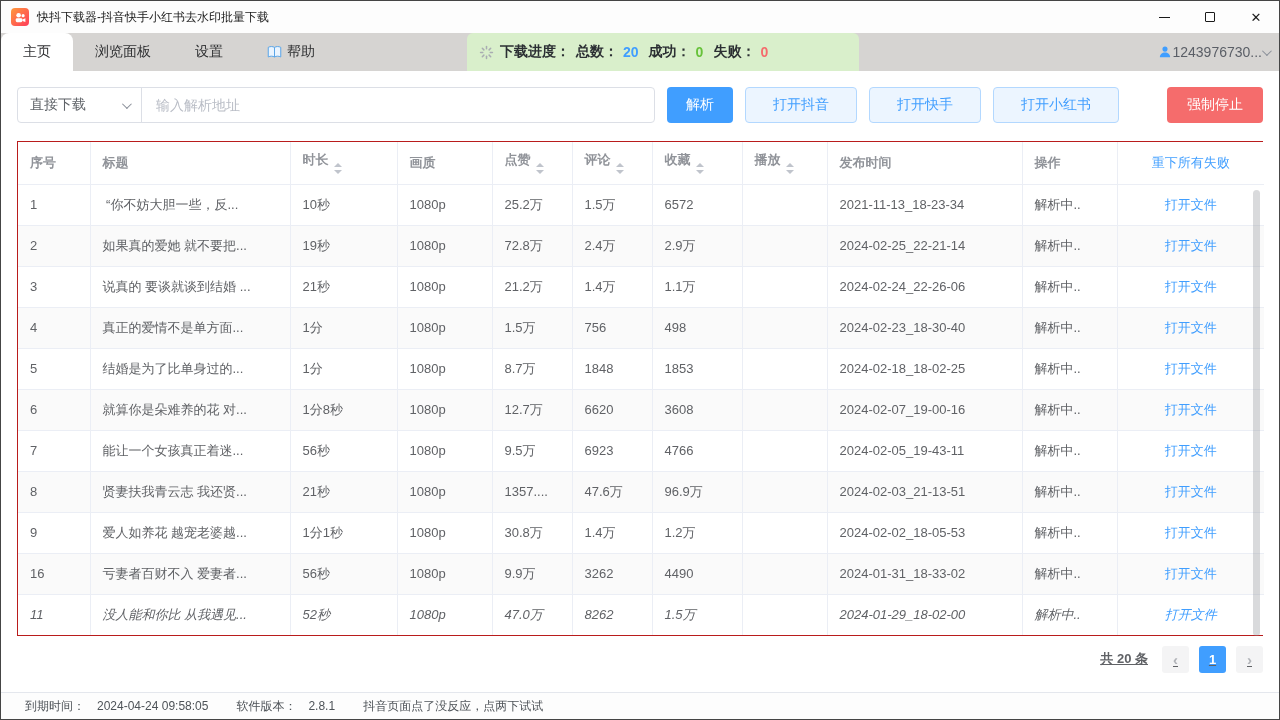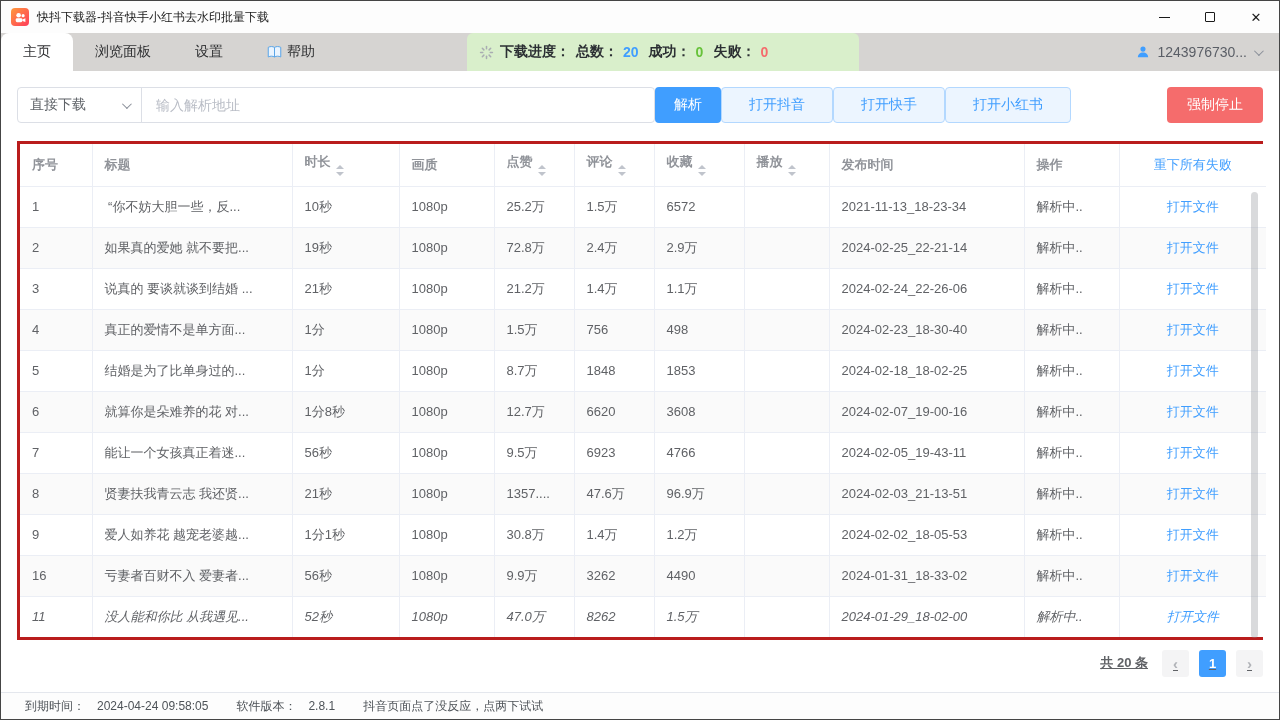--- a/index.html
+++ b/index.html
@@ -26,39 +26,39 @@
   .tabbar{ height:38px; flex:none; background:#d6d4d2; display:flex; align-items:stretch; }
   .tab{ display:flex; align-items:center; gap:5px; padding:0 22px; font-size:14px; color:#303133; }
   .tab.active{ background:#fff; border-radius:8px 8px 0 0; }
   .progress-pill{ margin-left:130px; width:392px; flex:none; background:#d9efcb; border-radius:6px 6px 0 0;
     display:flex; align-items:center; padding:0 12px; font-size:14px; font-weight:bold; color:#2b2f33; }
   .progress-pill .lbl{ margin-left:6px; }
   .progress-pill .val{ margin-left:5px; margin-right:4px; }
   .v-total{ color:#409eff; }
   .v-success{ color:#67c23a; }
   .v-fail{ color:#f56c6c; }
-  .user-area{ margin-left:auto; display:flex; align-items:center; gap:7px; padding-right:18px; font-size:14px; color:#5f6putCharAt368; color:#5a5e66; }
+  .user-area{ margin-left:auto; display:flex; align-items:center; padding-right:10px; font-size:14px; color:#5f6putCharAt368; color:#5a5e66; }
   .chev-down{ width:7px; height:7px; border-right:1.5px solid #8a8f99; border-bottom:1.5px solid #8a8f99;
     transform:rotate(45deg) translateY(-2px); display:inline-block; }
   
-  .toolbar{ display:flex; align-items:center; margin:16px 16px 18px 16px; flex:none; }
+  .toolbar{ display:flex; align-items:center; margin:16px 16px 18px 16px; gap:12px; flex:none; }
   .input-group{ width:638px; height:36px; border:1px solid #dcdfe6; border-radius:4px; background:#fff;
     display:flex; align-items:center; flex:none; }
   .mode-select{ width:124px; height:100%; display:flex; align-items:center; justify-content:space-between;
     padding:0 12px; border-right:1px solid #dcdfe6; color:#5f6368; font-size:14px; flex:none; }
   .url-input{ flex:1; min-width:0; height:100%; border:none; outline:none; background:transparent;
     font-size:14px; padding:0 14px; color:#606266; font-family:"Liberation Sans",sans-serif; }
   .url-input::placeholder{ color:#b9bdc6; }
   .btn{ height:36px; border-radius:4px; font-size:14px; display:flex; align-items:center; justify-content:center;
     border:1px solid transparent; white-space:nowrap; }
   .btn-primary{ background:#409eff; color:#fff; padding:0 18px; }
   .btn-plain{ background:#ecf5ff; color:#409eff; border-color:#b3d8ff; padding:0 27px; }
   .btn-danger{ background:#f56c6c; color:#fff; padding:0 19px; margin-left:auto; }
   
-  .table-card{ margin:0 16px; border:3px solid #b91c1c; position:relative; flex:none; background:#4c1d95; }
+  .table-card{ margin:0 16px; border:1px solid #b91c1c; position:relative; flex:none; background:#4c1d95; }
   table{ width:100%; border-collapse:collapse; table-layout:fixed; font-size:13px; }
   th{ height:42px; color:#909399; font-weight:bold; text-align:left; padding:0 12px;
     border-bottom:1px solid #ebeef5; border-right:1px solid #ebeef5; background:#fff; overflow:hidden; white-space:nowrap; }
   td{ height:41px; color:#606266; padding:0 12px; border-bottom:1px solid #ebeef5; border-right:1px solid #ebeef5;
     overflow:hidden; white-space:nowrap; background:#fff; }
   th:last-child, td:last-child{ border-right:none; }
   tbody tr:nth-child(even) td{ background:#fafafa; }
   tbody tr:last-child td{ border-bottom:none;font-style:italic; }
   .th-redownload{ color:#409eff; font-weight:normal; text-align:center; }
   .td-open_file{ text-align:center; }

